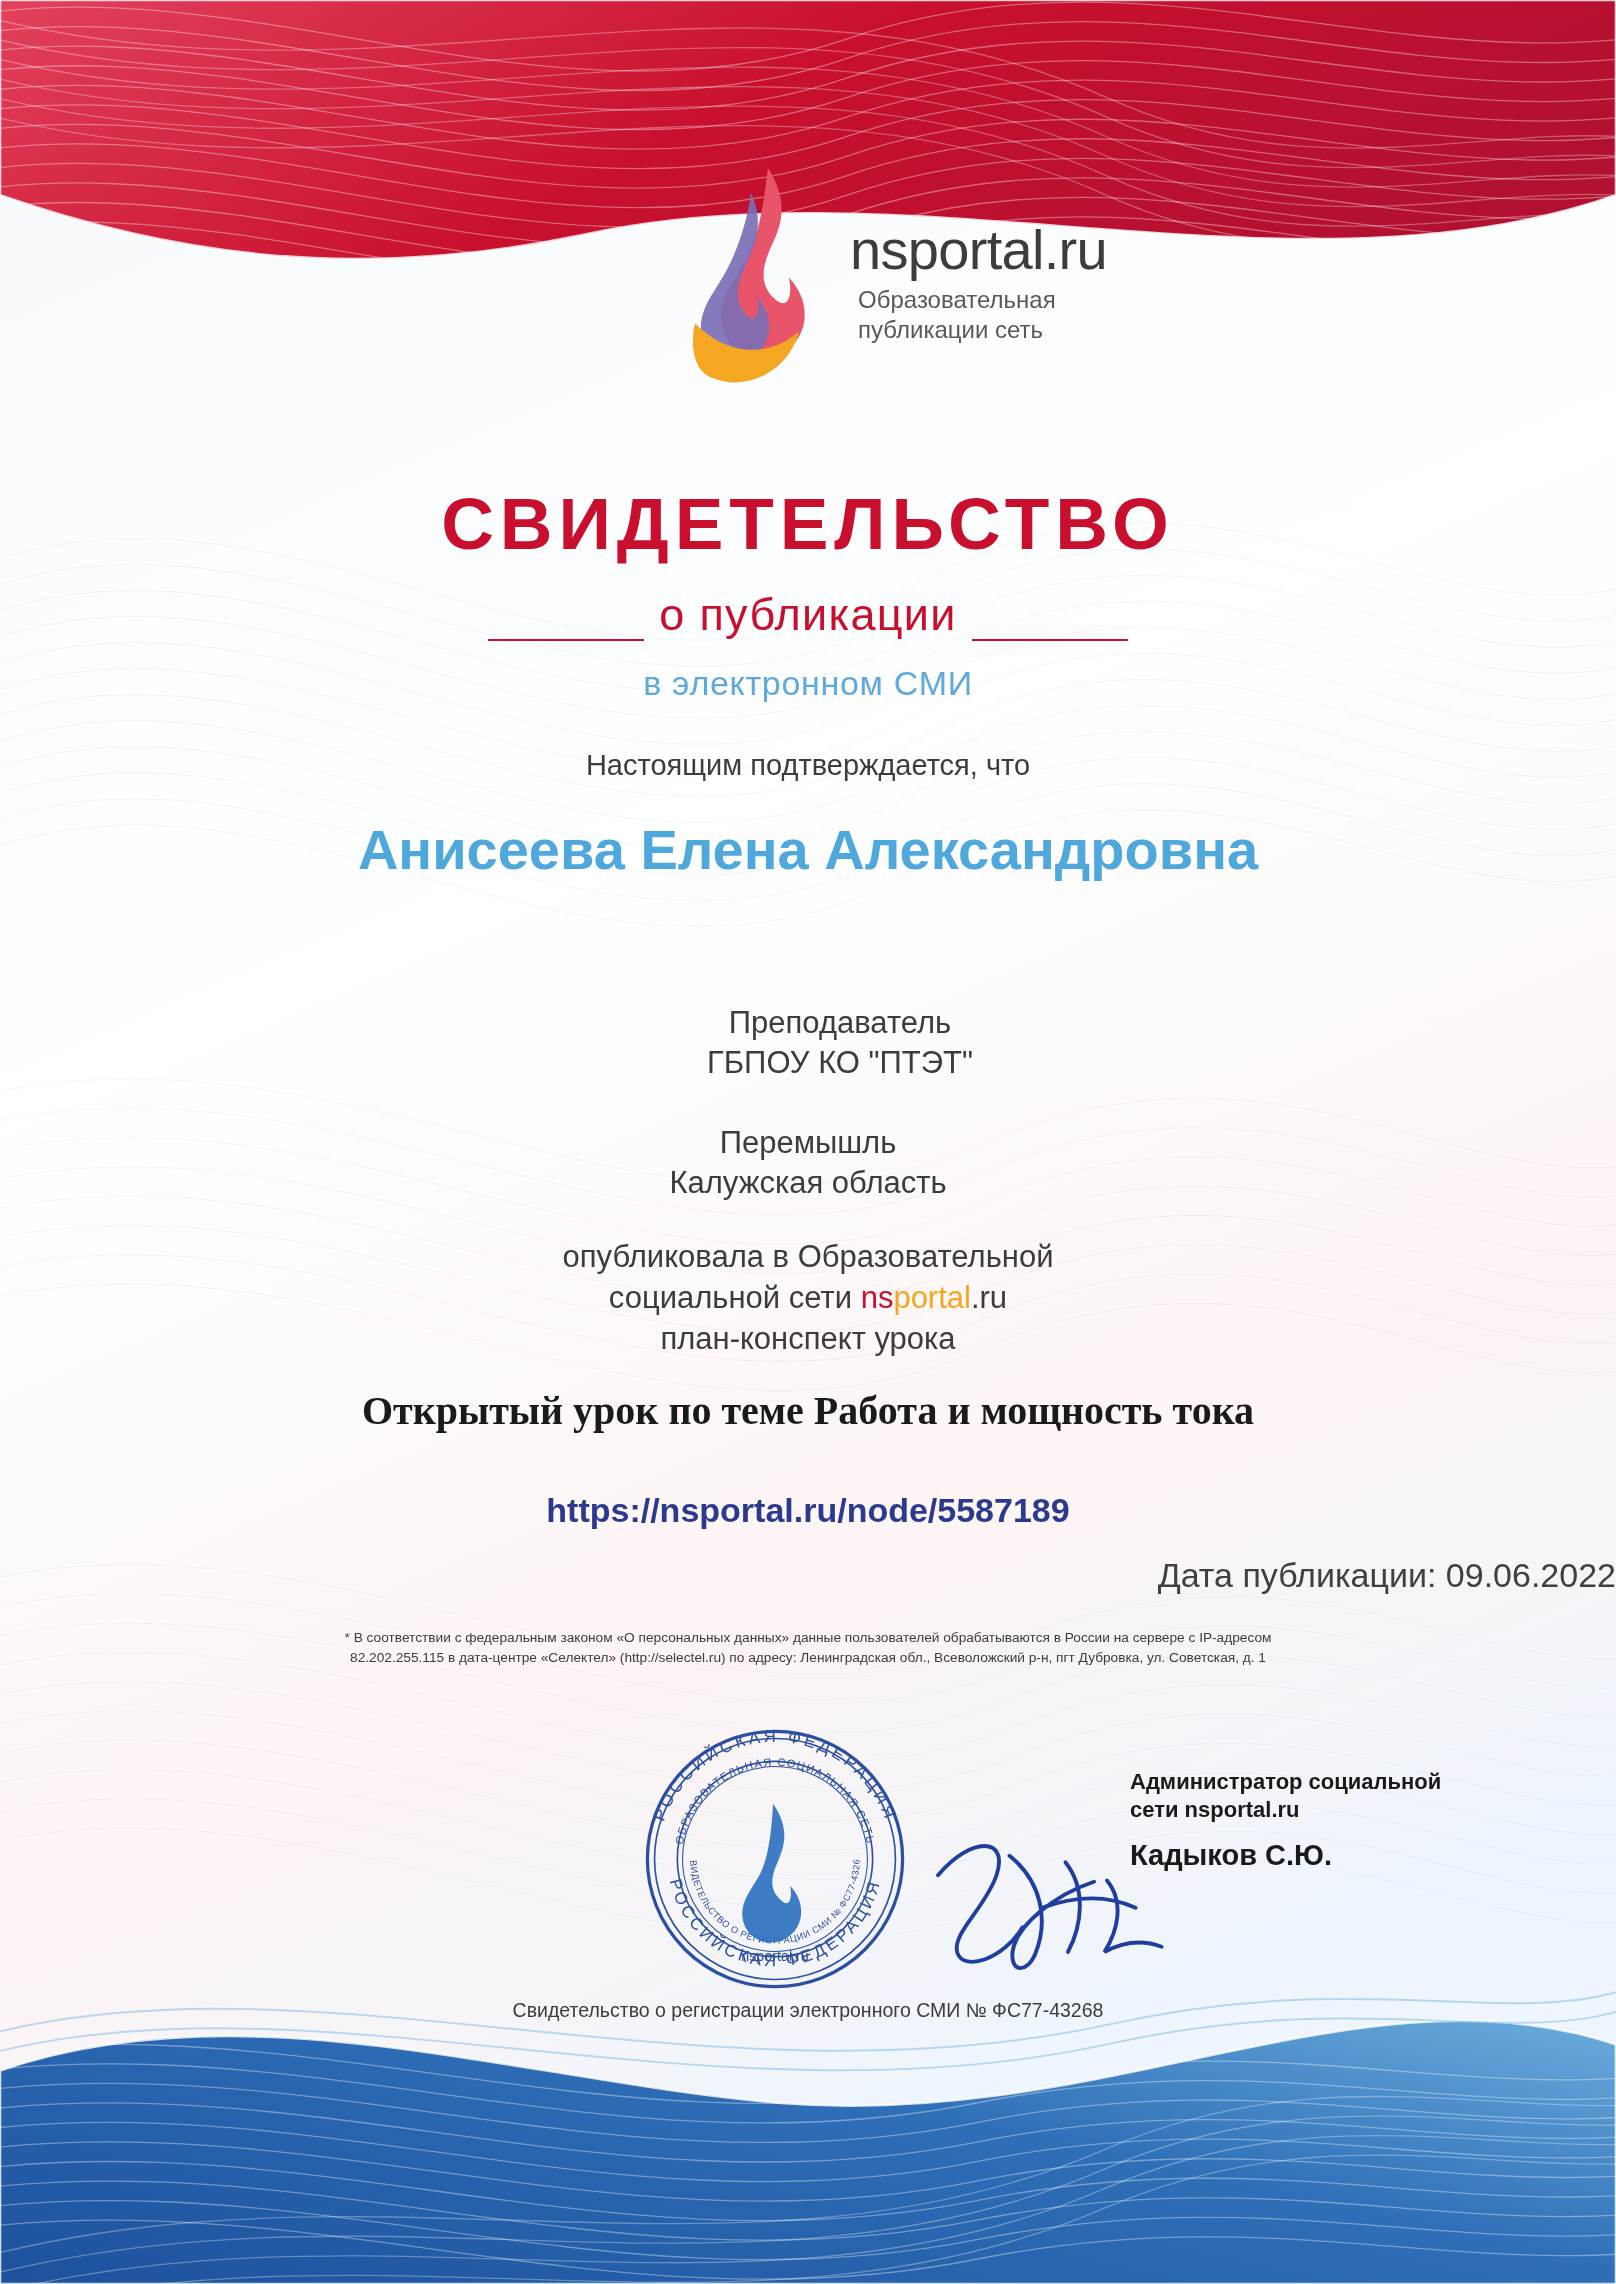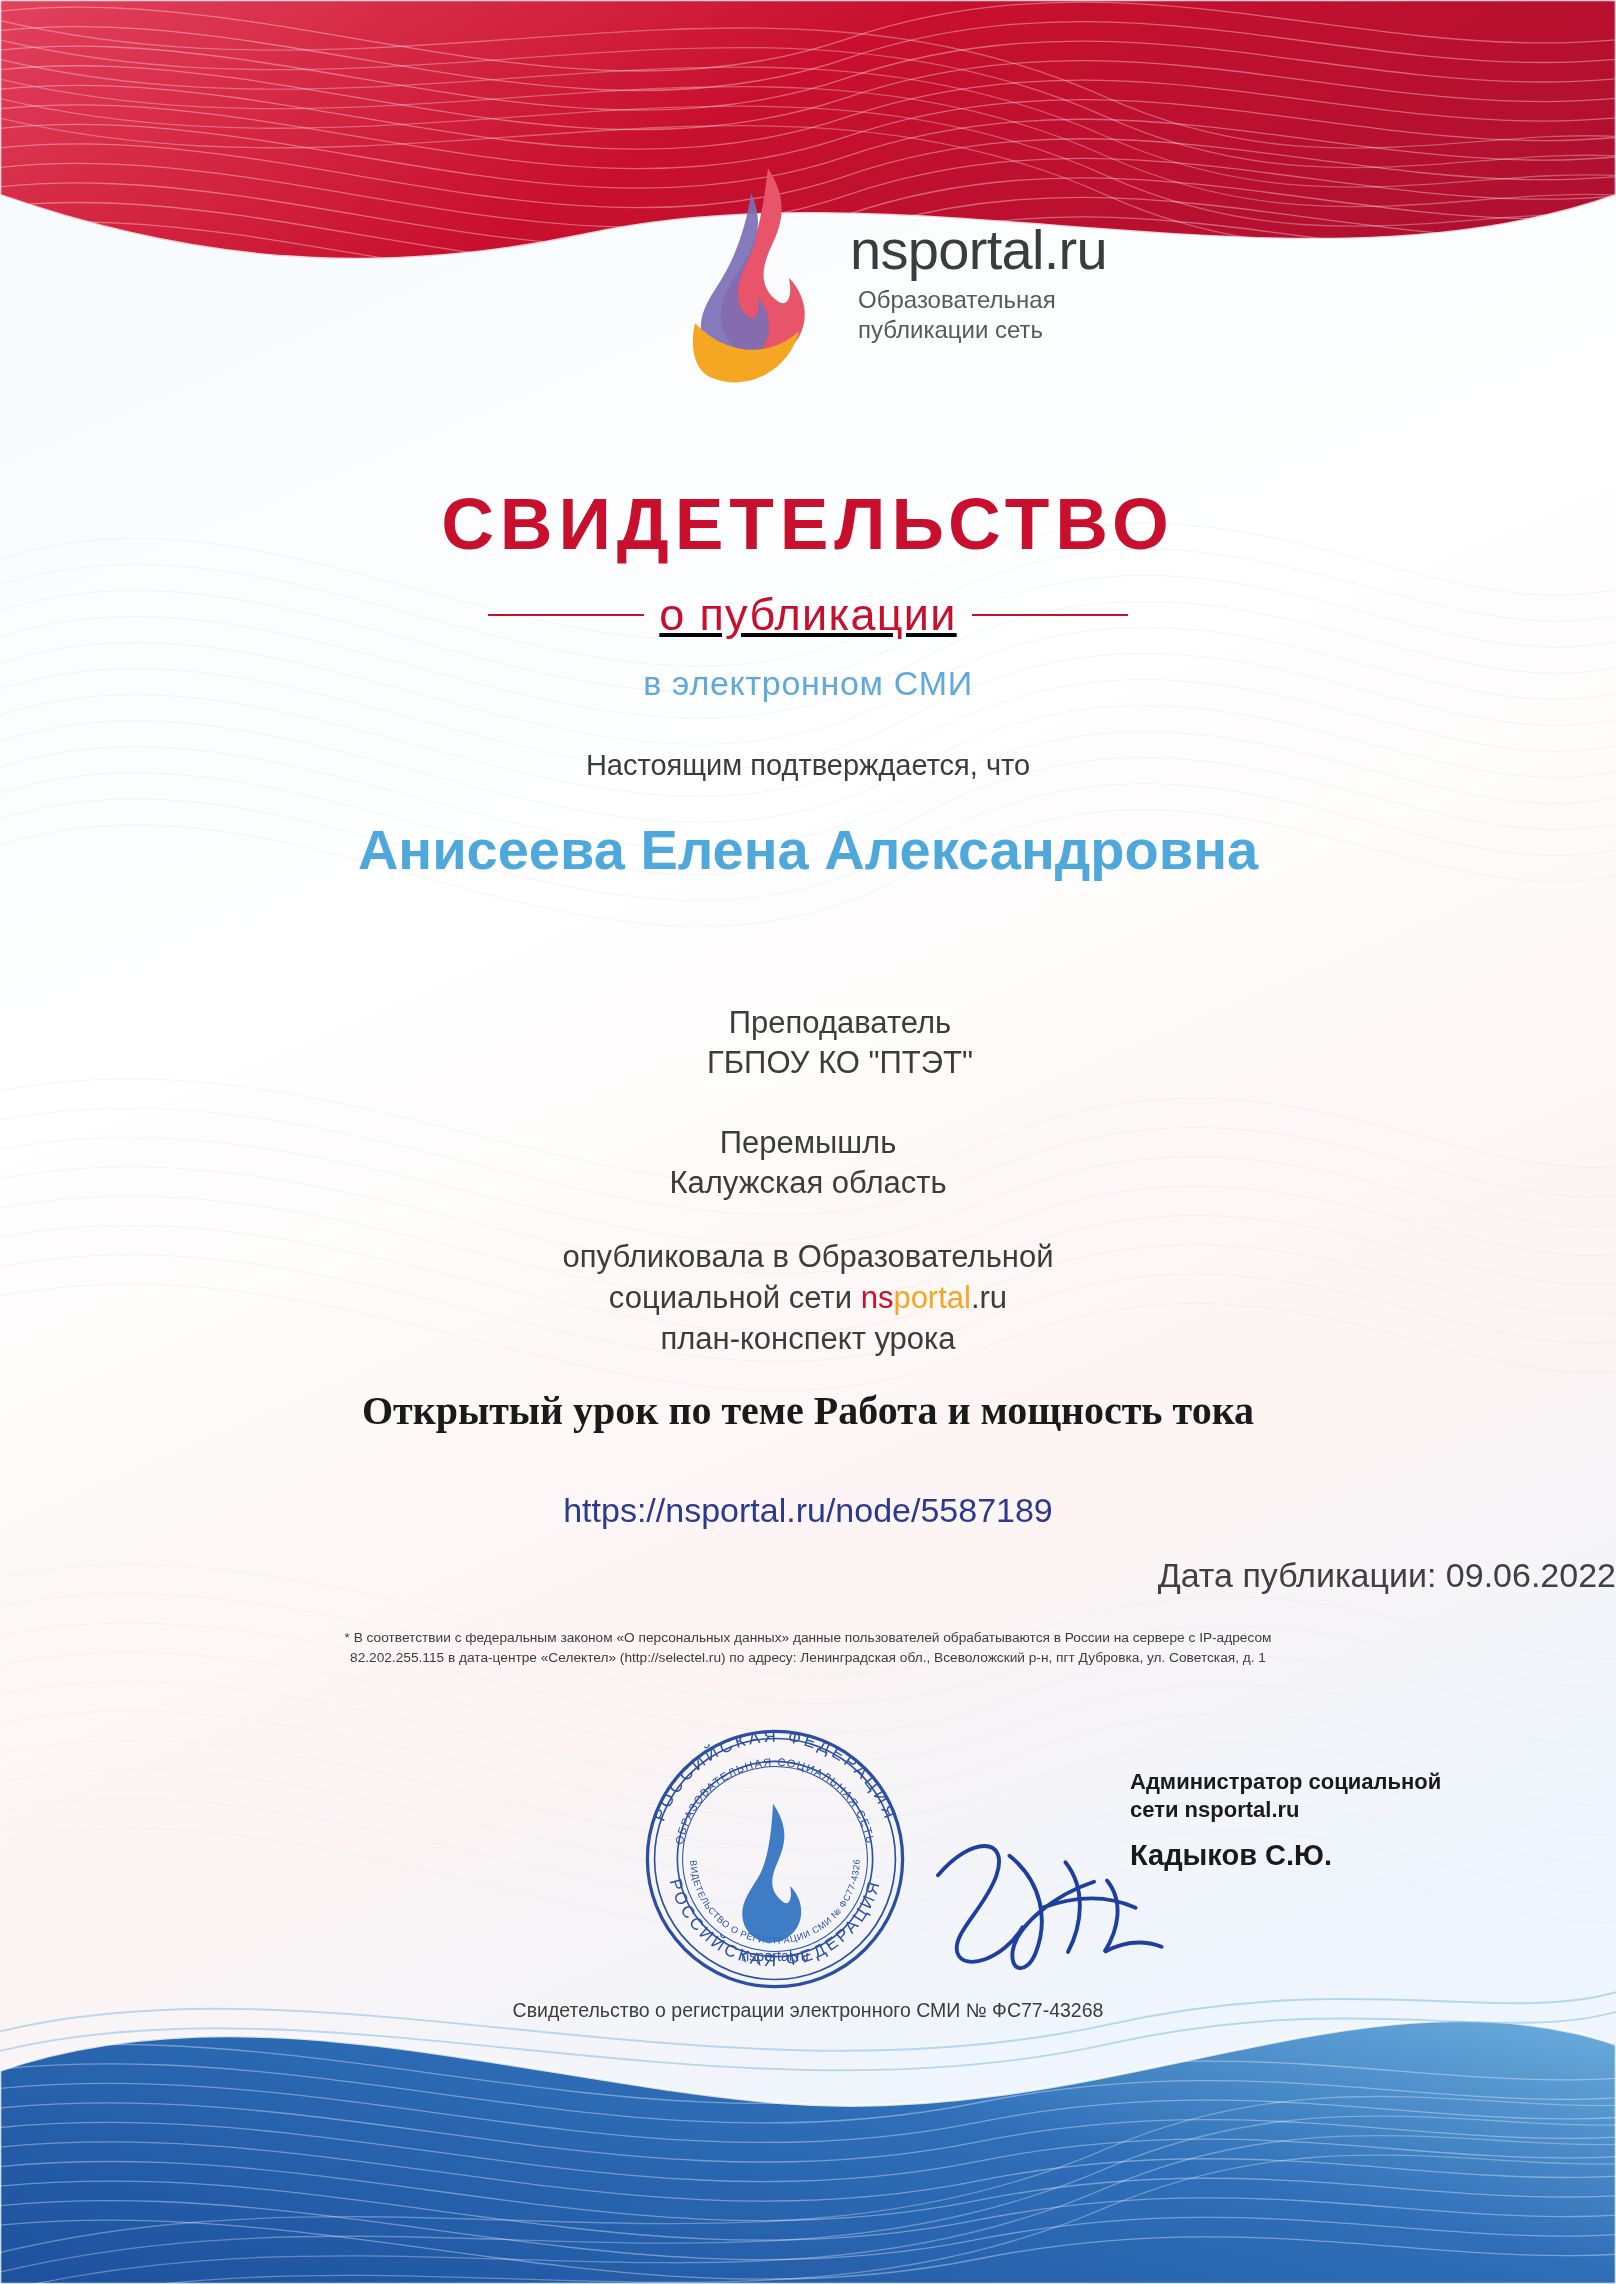--- a/index.html
+++ b/index.html
@@ -85,24 +85,23 @@
     font-size: 73px;
     font-weight: bold;
     letter-spacing: 5.9px;
     color: #c8102e;
   }
   .subtitle-row {
     position: absolute;
     top: 589px;
     width: 100%;
     display: flex;
-    align-items: center;
+    align-items: flex-end;
     justify-content: center;
     gap: 15.6px;
-    text-decoration: underline;
   }
   .rule {
     height: 2px;
     width: 156px;
     background: #c8102e;
   }
   .subtitle {
     font-size: 45px;
     color: #c8102e;
     letter-spacing: 1.3px;
@@ -185,21 +184,21 @@
     padding: 0 117px;
     box-sizing: border-box;
   }
 
   .work-url {
     position: absolute;
     top: 1491px;
     width: 100%;
     text-align: center;
     font-size: 34px;
-    font-weight: normal;
+    font-weight: bold;
     color: #2b3a8f;
   }
 
   .pub-date {
     position: absolute;
     top: 1556px;
     width: 100%;
     text-align: right;
     font-size: 34px;
     color: #404040;

